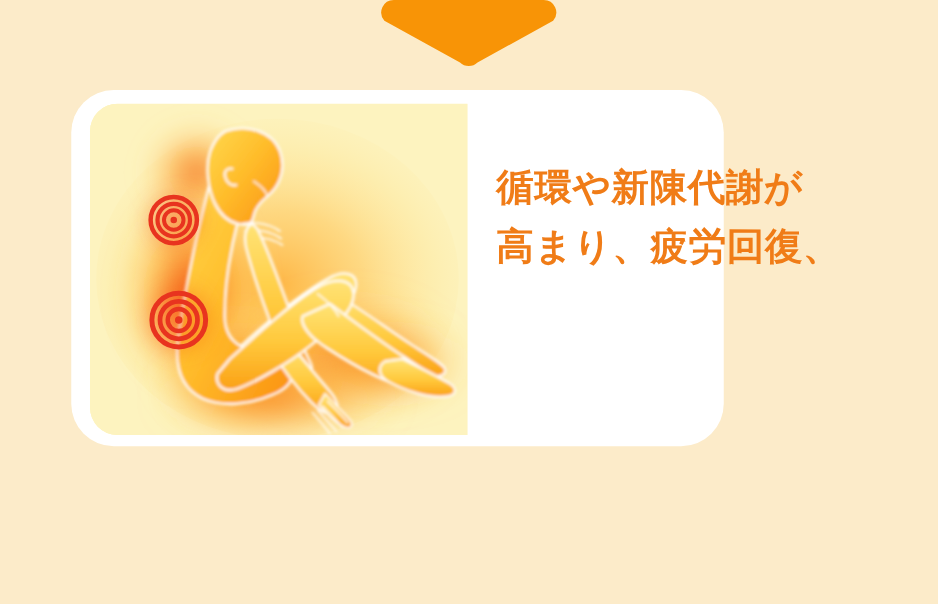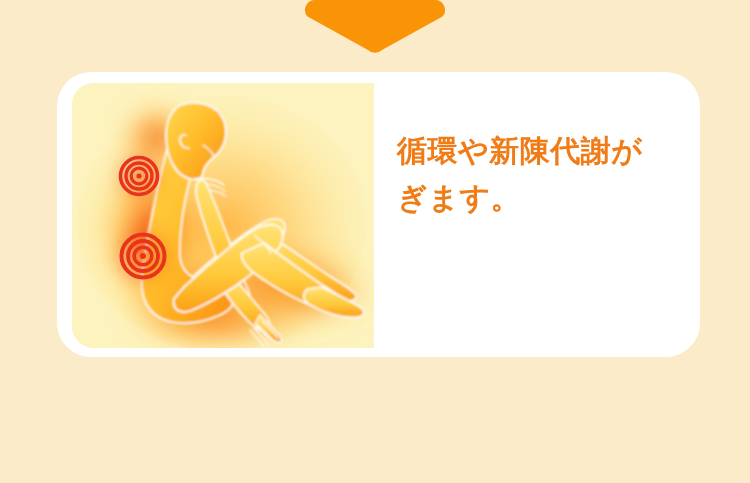--- a/index.html
+++ b/index.html
@@ -31,21 +31,21 @@
     width: 144px;
     height: 58px;
   }
   .arrow-wrap svg { display: block; }
 
   
   .card {
     position: absolute;
     left: 57px;
     top: 72px;
-    width: 643px;
+    width: 522px;
     height: 285px;
     background: #ffffff;
     border-radius: 34px;
     box-sizing: border-box;
   }
 
   
   .illus-panel {
     position: absolute;
     left: 15px;
@@ -274,17 +274,17 @@
           <circle cx="71" cy="173" r="21.5" fill="none" stroke="#e8341f" stroke-width="4"></circle>
           <circle cx="71" cy="173" r="15" fill="none" stroke="#e8341f" stroke-width="3.8"></circle>
           <circle cx="71" cy="173" r="8.8" fill="none" stroke="#e8341f" stroke-width="3.6"></circle>
           <circle cx="71" cy="173" r="3" fill="#e8341f"></circle>
         </g>
       </svg>
     </div>
 
     <div class="text-block">
       <div class="text-line">循環や新陳代謝が</div>
-      <div class="text-line">ぎます。</div>
+      <div class="text-line">高まり、疲労回復、</div>
     </div>
 
   </div>
 </div>
 
 </body></html>

